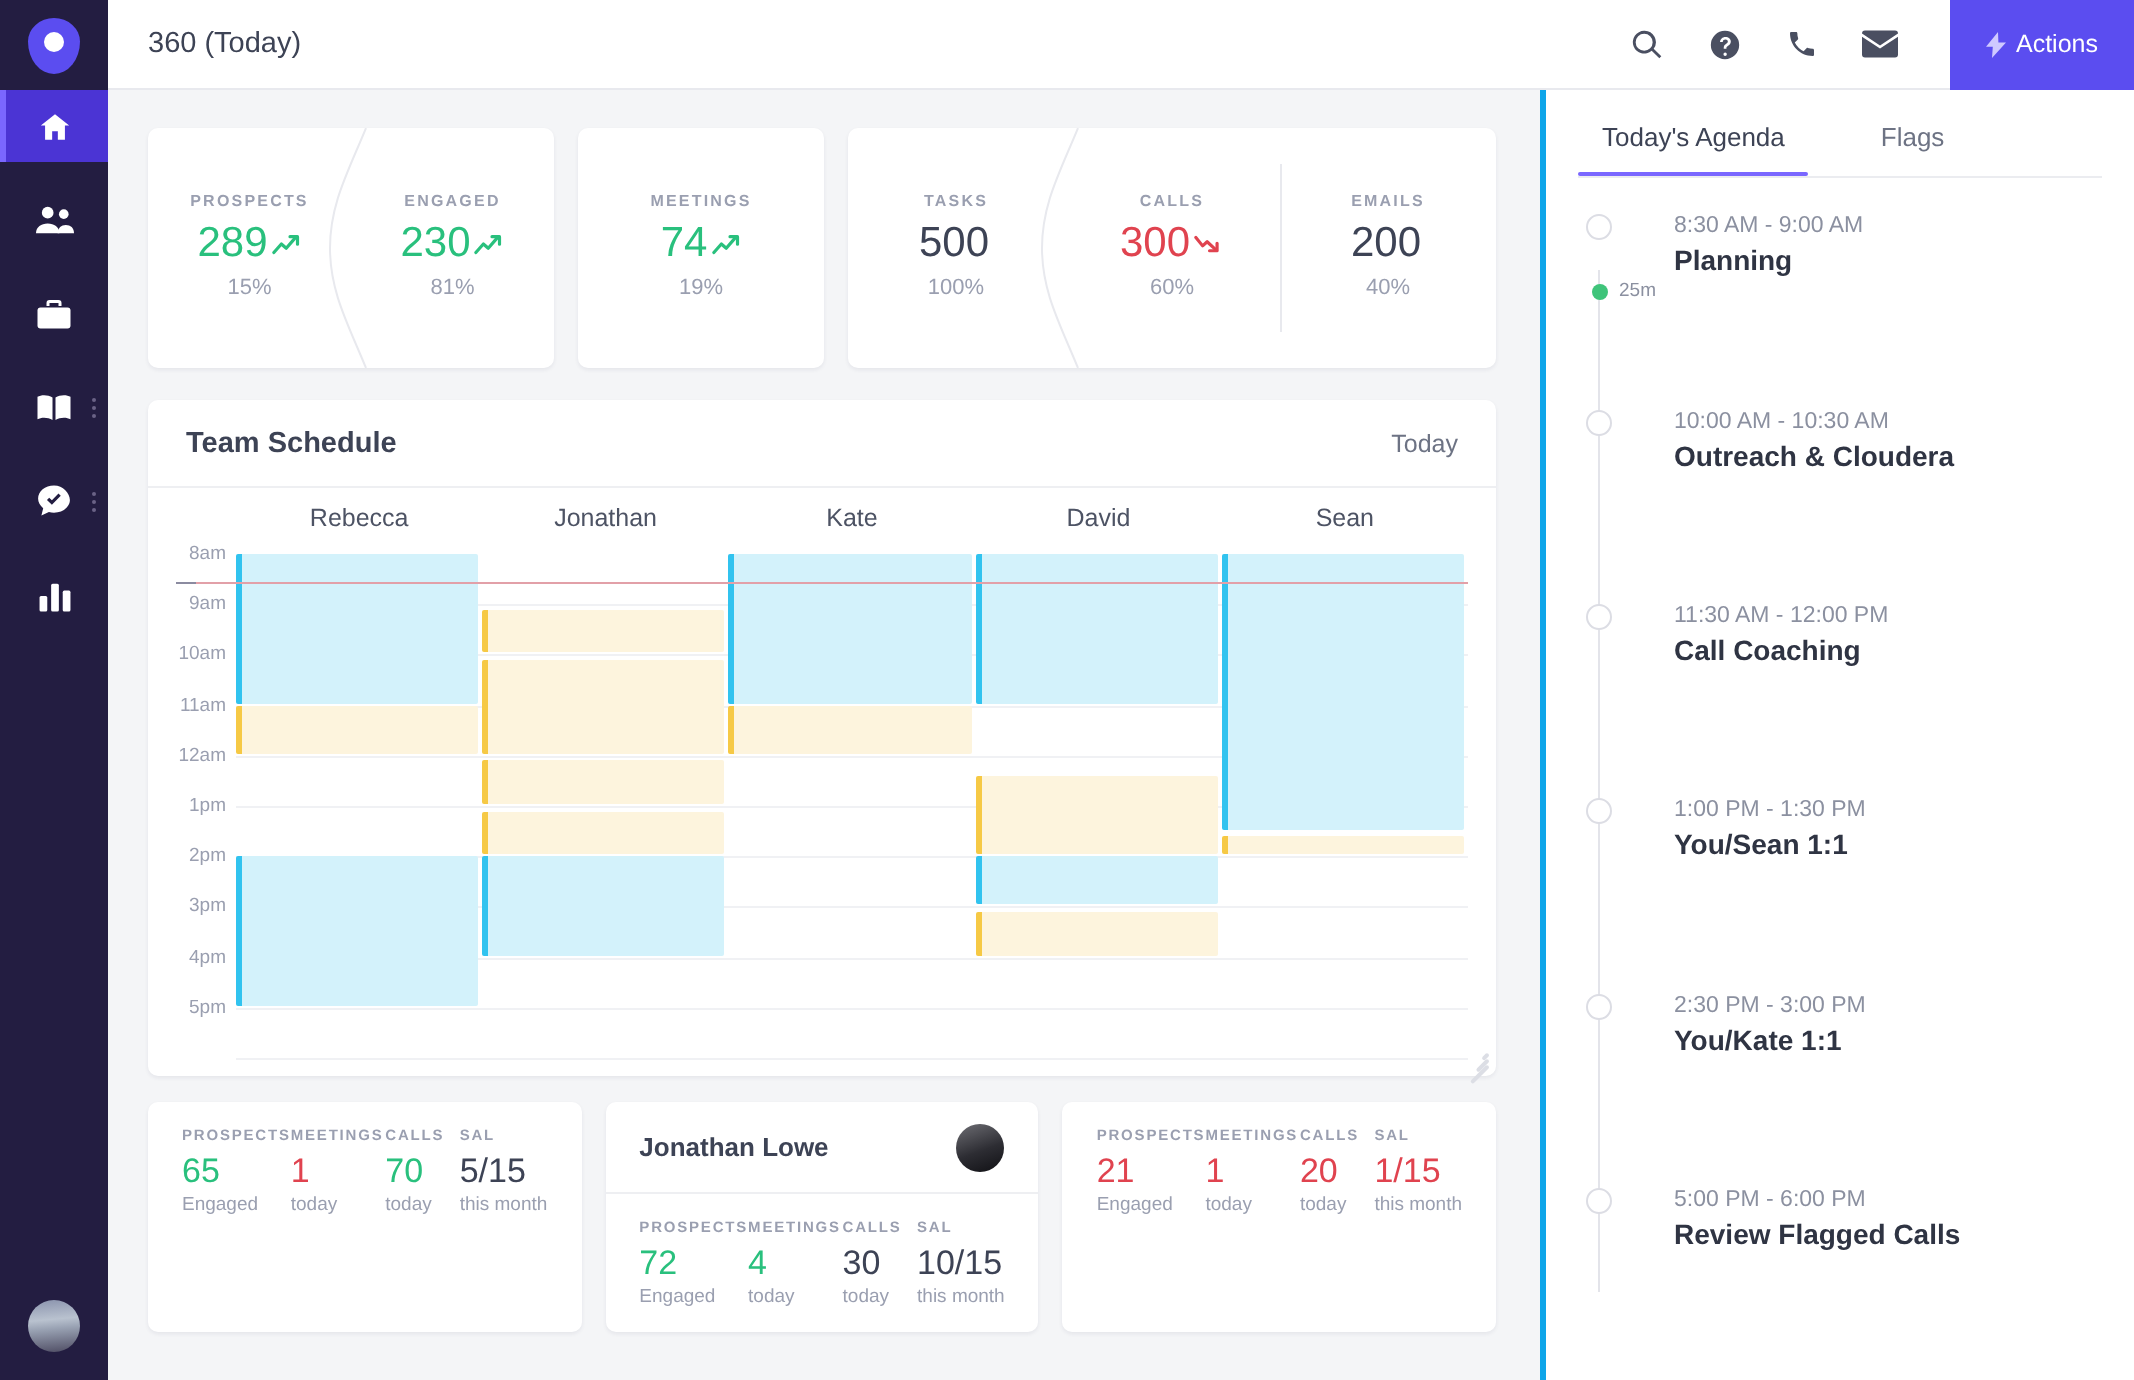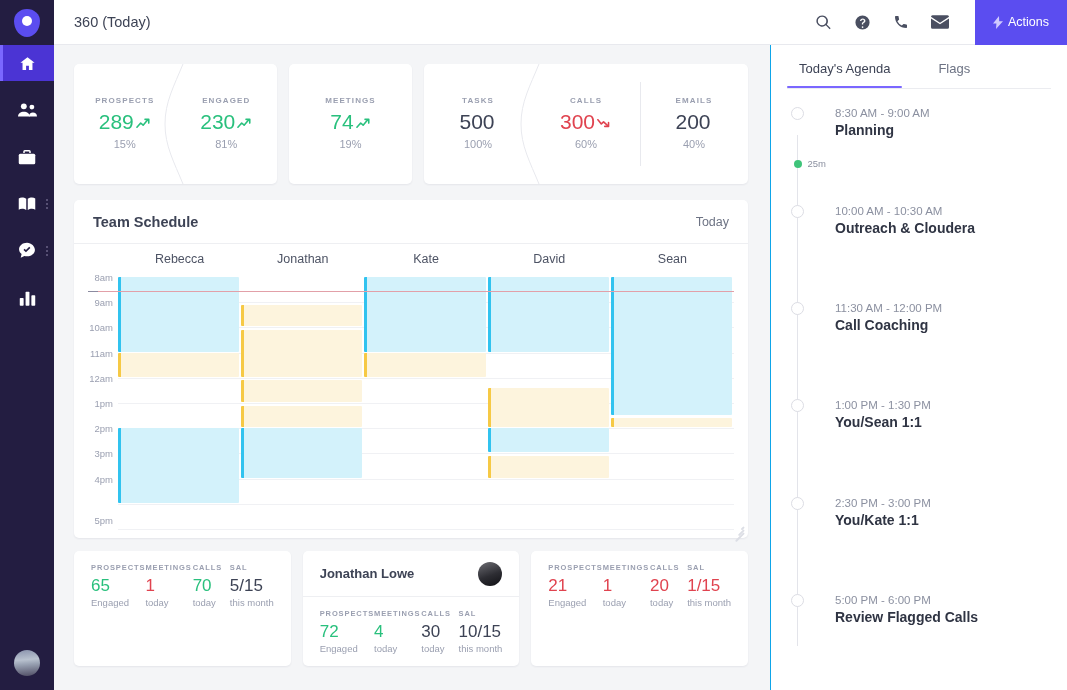--- a/index.html
+++ b/index.html
@@ -192,21 +192,21 @@
     margin-bottom: 5px; white-space: nowrap;
   }
   .pstat-value { font-size: 17px; color: #3d4355; line-height: 1.05; }
   .pstat-value.green { color: #29c07d; }
   .pstat-value.red { color: #e0434f; }
   .pstat-sub { font-size: 9.5px; color: #9a9fb0; margin-top: 2px; white-space: nowrap; }
 
   
   .agenda {
     width: 297px; flex: 0 0 297px; background: #fff;
-    border-left: 1px solid #0ea5e9; padding: 0 0 0 0;
+    border-left: 3px solid #0ea5e9; padding: 0 0 0 0;
     display: flex; flex-direction: column; overflow: hidden;
   }
   .agenda-tabs {
     display: flex; gap: 0; padding: 16px 0 0 12px; margin: 0 16px;
     position: relative;
   }
   .agenda-tab {
     font-size: 13px; color: #6d7384; padding: 0 0 12px 0; cursor: pointer;
     position: relative; white-space: nowrap;
   }
@@ -448,21 +448,21 @@
               <div class="grid-times" id="grid-times">
                   <div class="grid-time" style="top: 4px;">8am</div>
                   <div class="grid-time" style="top: 29.2px;">9am</div>
                   <div class="grid-time" style="top: 54.4px;">10am</div>
                   <div class="grid-time" style="top: 79.6px;">11am</div>
                   <div class="grid-time" style="top: 104.8px;">12am</div>
                   <div class="grid-time" style="top: 130px;">1pm</div>
                   <div class="grid-time" style="top: 155.2px;">2pm</div>
                   <div class="grid-time" style="top: 180.4px;">3pm</div>
                   <div class="grid-time" style="top: 205.6px;">4pm</div>
-                  <div class="grid-time" style="top: 230.8px; margin-top: 16px;">5pm</div>
+                  <div class="grid-time" style="top: 230.8px;">5pm</div>
                 </div>
               <div class="grid-area" id="grid-area">
                   <div class="grid-hline" style="top: 29.2px;"></div>
                   <div class="grid-hline" style="top: 54.4px;"></div>
                   <div class="grid-hline" style="top: 79.6px;"></div>
                   <div class="grid-hline" style="top: 104.8px;"></div>
                   <div class="grid-hline" style="top: 130px;"></div>
                   <div class="grid-hline" style="top: 155.2px;"></div>
                   <div class="grid-hline" style="top: 180.4px;"></div>
                   <div class="grid-hline" style="top: 205.6px;"></div>
@@ -581,21 +581,21 @@
             <div class="agenda-tab">Flags</div>
           </div>
         <div class="agenda-rule"></div>
         <div class="agenda-list" id="agenda-list">
           <div class="agenda-spine"></div>
         <div class="ag-item" style="position: absolute; top: 18px; left: 0px; right: 0px;">
               <div class="ag-dot"></div>
               <div class="ag-time">8:30 AM - 9:00 AM</div>
               <div class="ag-title">Planning</div>
             </div>
-            <div class="ag-dur" style="top: 69px;">
+            <div class="ag-dur" style="top: 51px;">
               <span class="d"></span>
               <span class="t">25m</span>
             </div>
             <div class="ag-item" style="position: absolute; top: 116px; left: 0px; right: 0px;">
               <div class="ag-dot"></div>
               <div class="ag-time">10:00 AM - 10:30 AM</div>
               <div class="ag-title">Outreach &amp; Cloudera</div>
             </div>
             <div class="ag-item" style="position: absolute; top: 213px; left: 0px; right: 0px;">
               <div class="ag-dot"></div>

